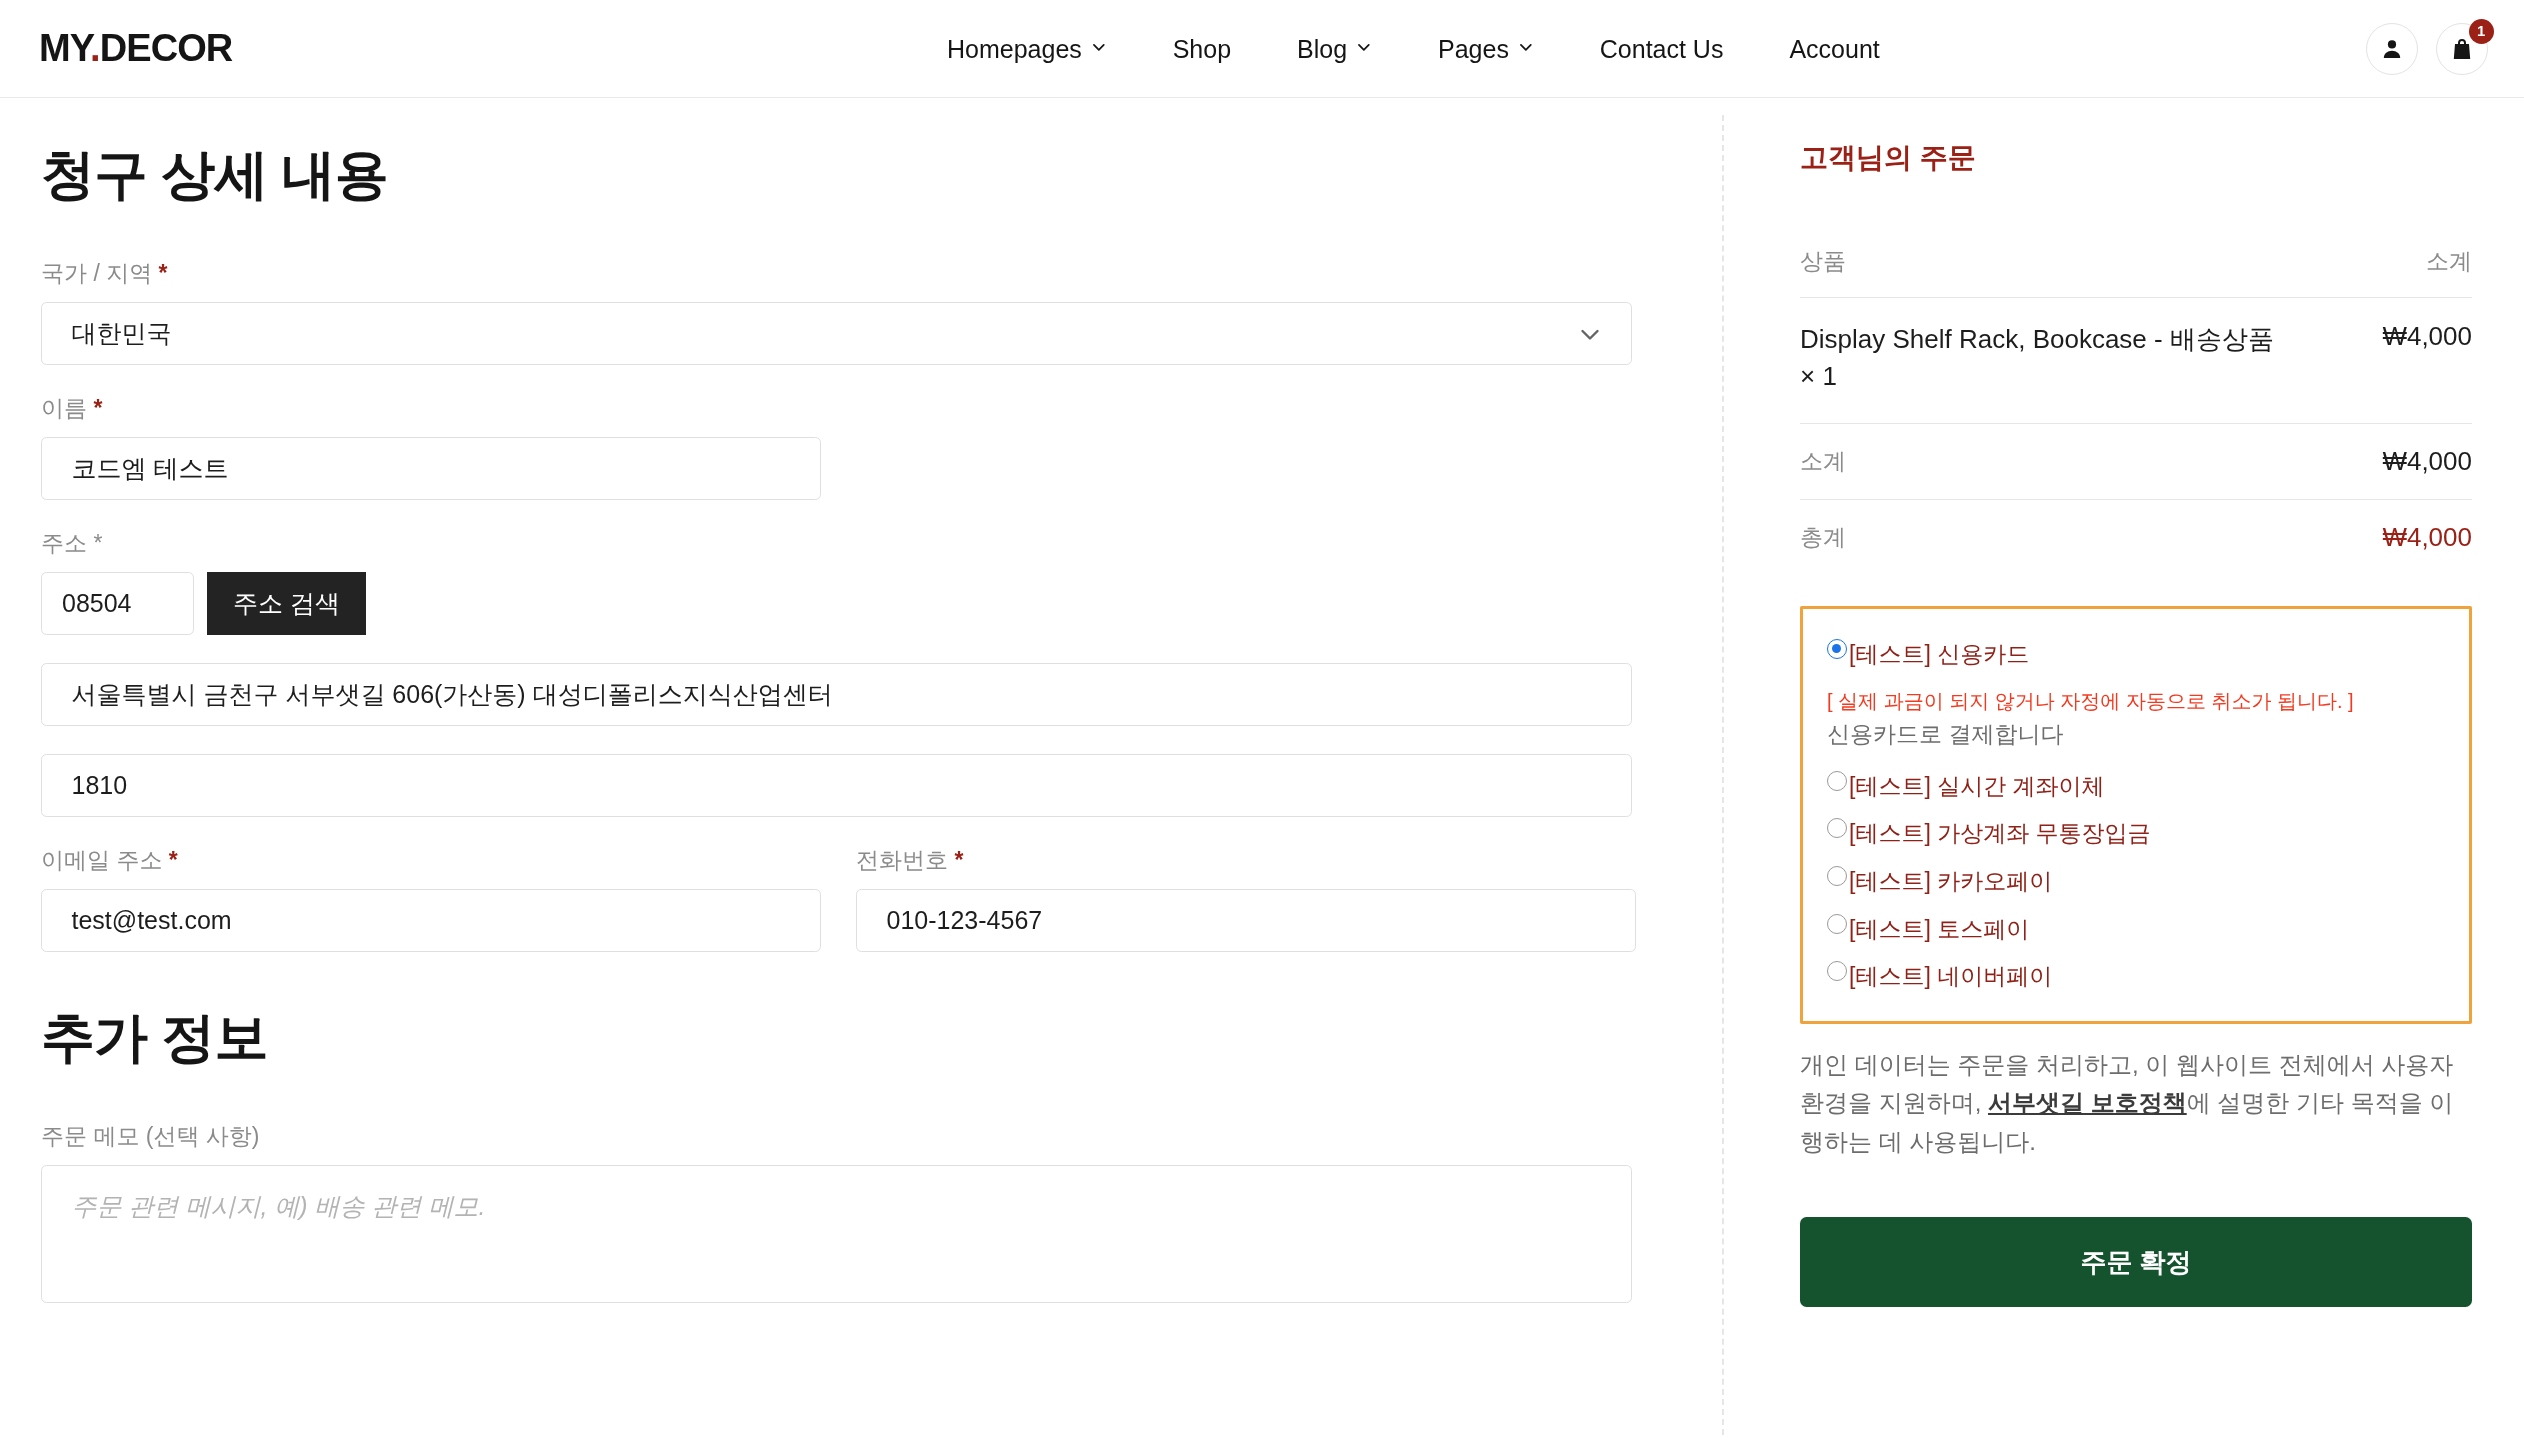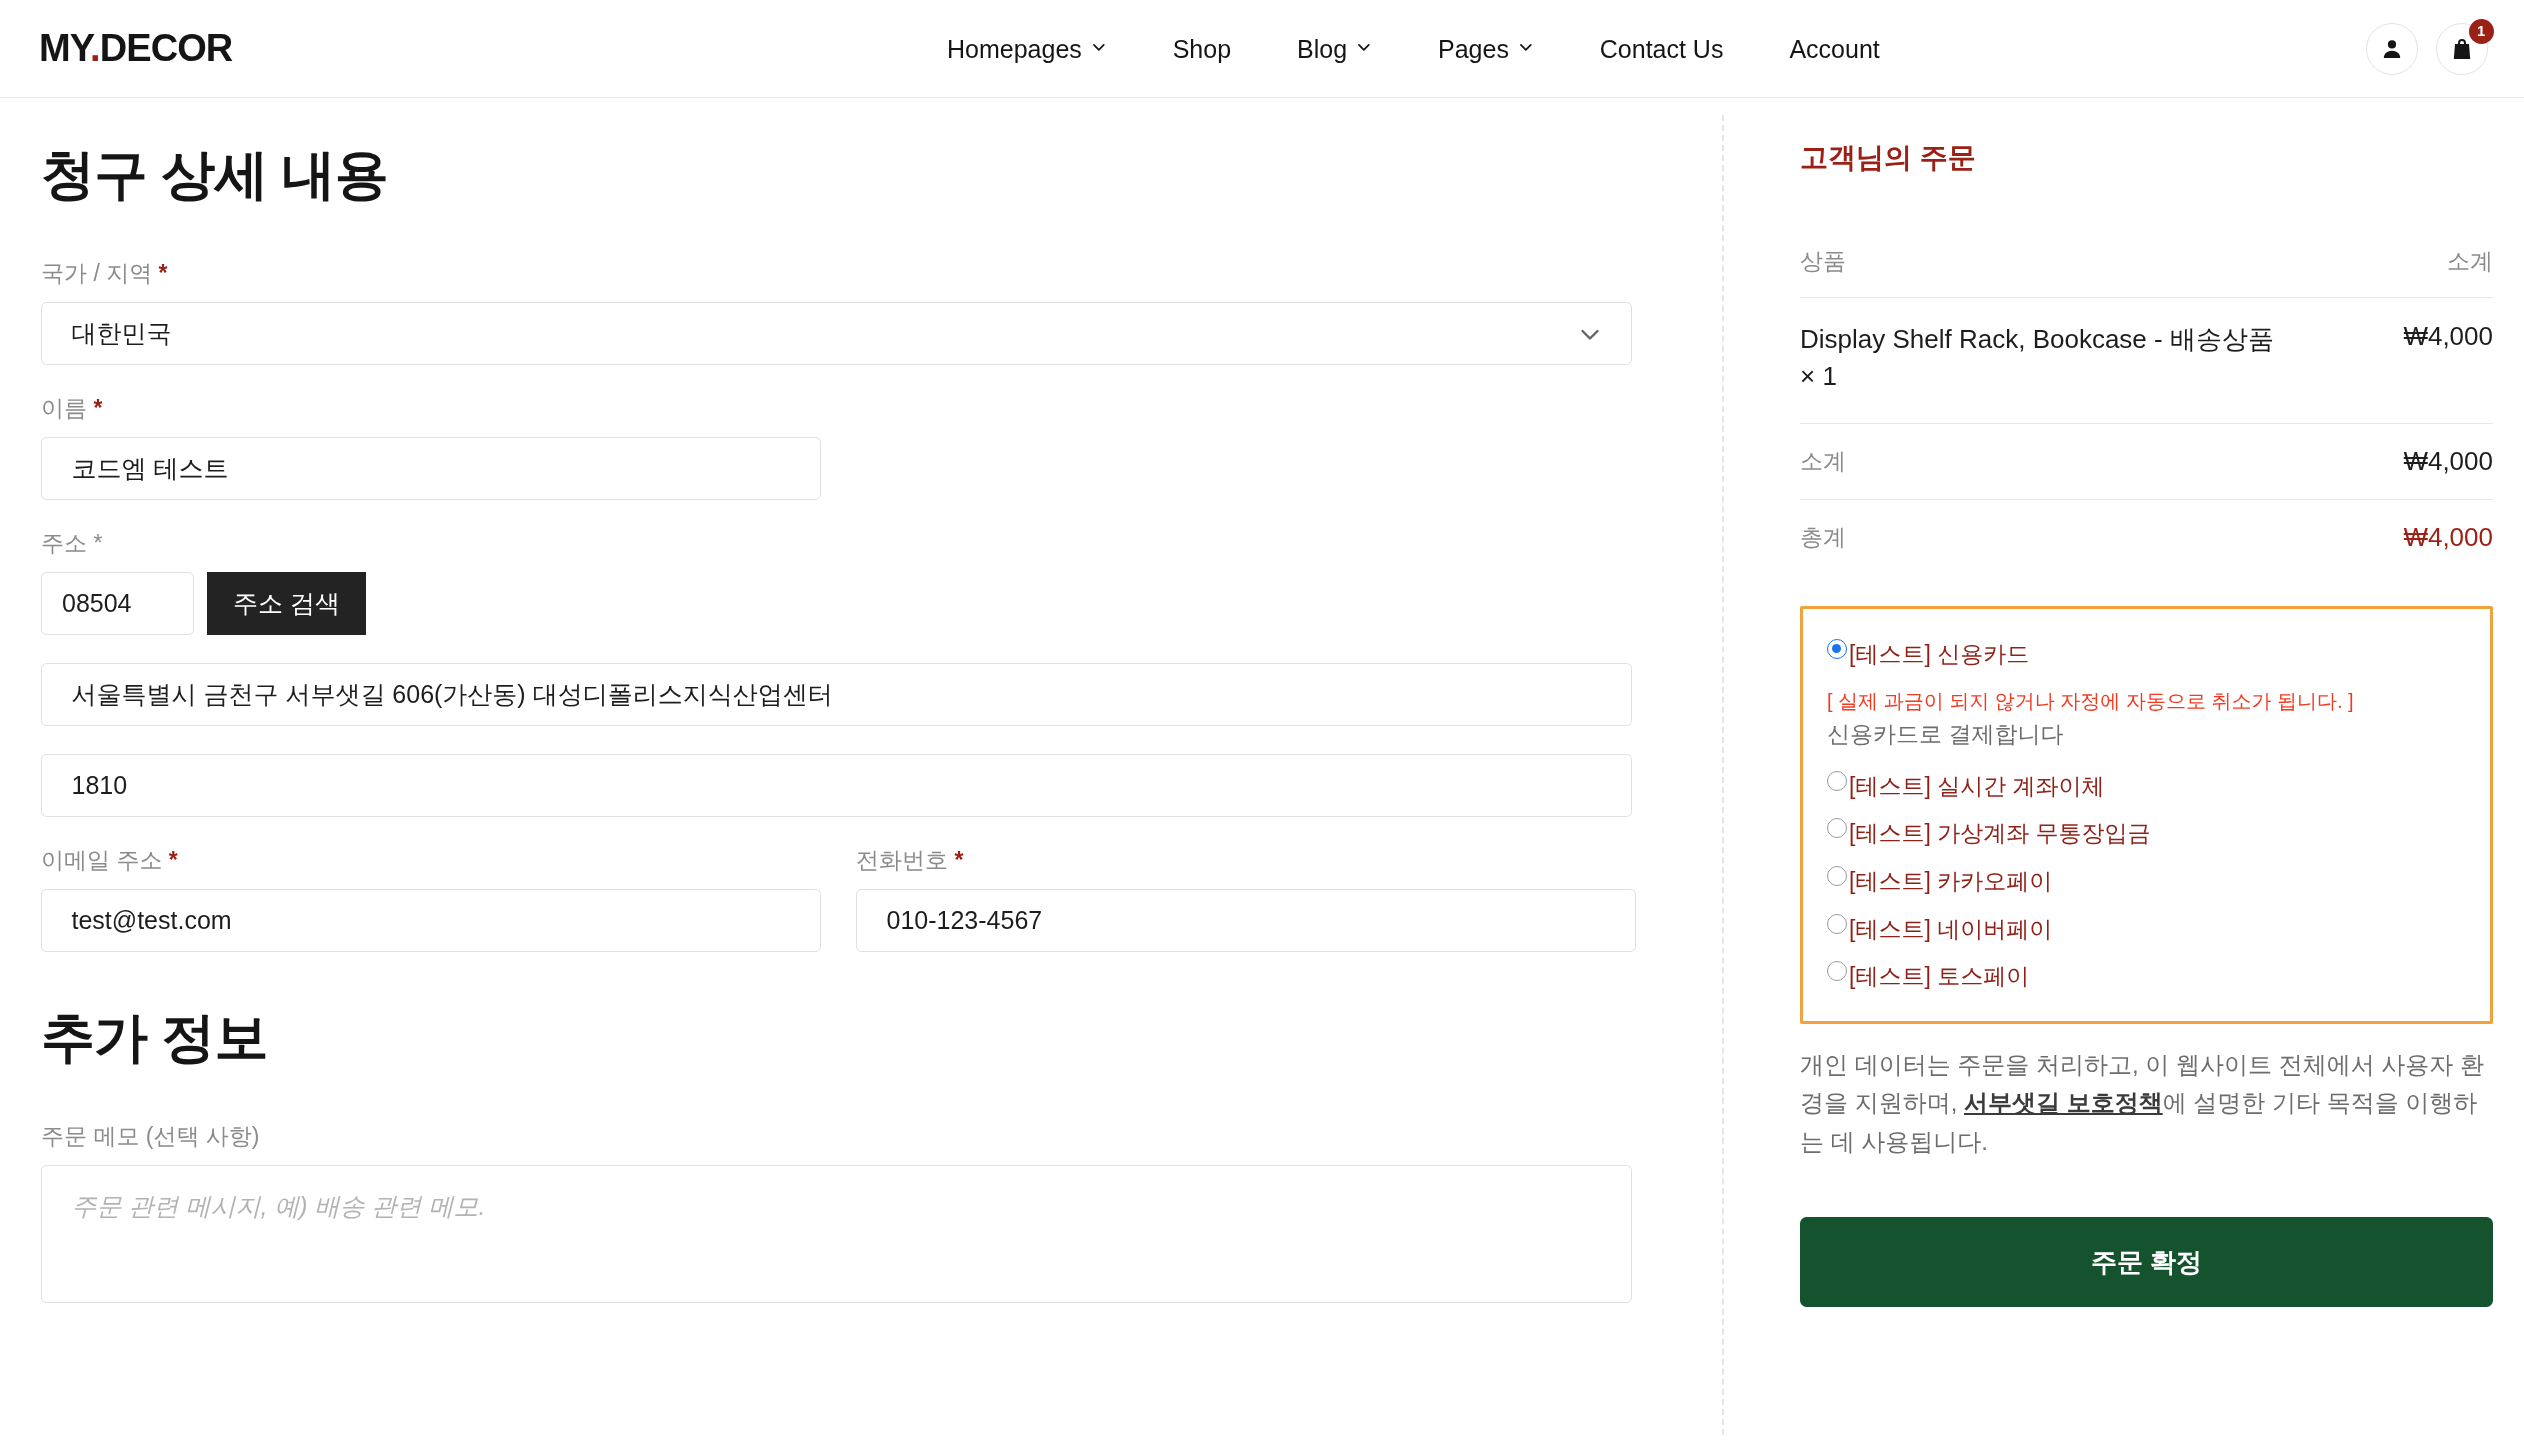--- a/index.html
+++ b/index.html
@@ -67,21 +67,21 @@
   .col-left {
     width: 1726px; padding: 41px 48px 0 41px;
     position: relative;
   }
   .divider {
     position: absolute; left: 1722px; top: 16.6px;
     width: 0; height: 1320px;
     border-left: 2.8px dashed #e6e6e6;
   }
   .col-right {
-    width: 799px; padding: 41px 32px 0 74px;
+    width: 799px; padding: 41px 53px 0 74px;
   }
 
   
   h2.section-title {
     font-size: 54px; font-weight: 700; color: #151515;
     letter-spacing: -0.9px; margin-bottom: 46px;
   }
   h2.section-title.second { margin-top: 22px; }
 
   .field { margin-bottom: 28px; }
@@ -374,25 +374,25 @@
       <div class="pay-opt">
         <span class="radio"></span>
         <span class="pay-label">[테스트] 가상계좌 무통장입금</span>
       </div>
       <div class="pay-opt">
         <span class="radio"></span>
         <span class="pay-label">[테스트] 카카오페이</span>
       </div>
       <div class="pay-opt">
         <span class="radio"></span>
+        <span class="pay-label">[테스트] 토스페이</span>
+      </div>
+      <div class="pay-opt">
+        <span class="radio"></span>
         <span class="pay-label">[테스트] 네이버페이</span>
-      </div>
-      <div class="pay-opt">
-        <span class="radio"></span>
-        <span class="pay-label">[테스트] 토스페이</span>
       </div>
     </div>
 
     <div class="privacy">
       <span>개인 데이터는 주문을 처리하고, 이 웹사이트 전체에서 사용자 환경을 지원하며, </span><a>서부샛길 보호정책</a><span>에 설명한 기타 목적을 이행하는 데 사용됩니다.</span>
     </div>
 
     <button class="place-order">주문 확정</button>
   </div>
 

